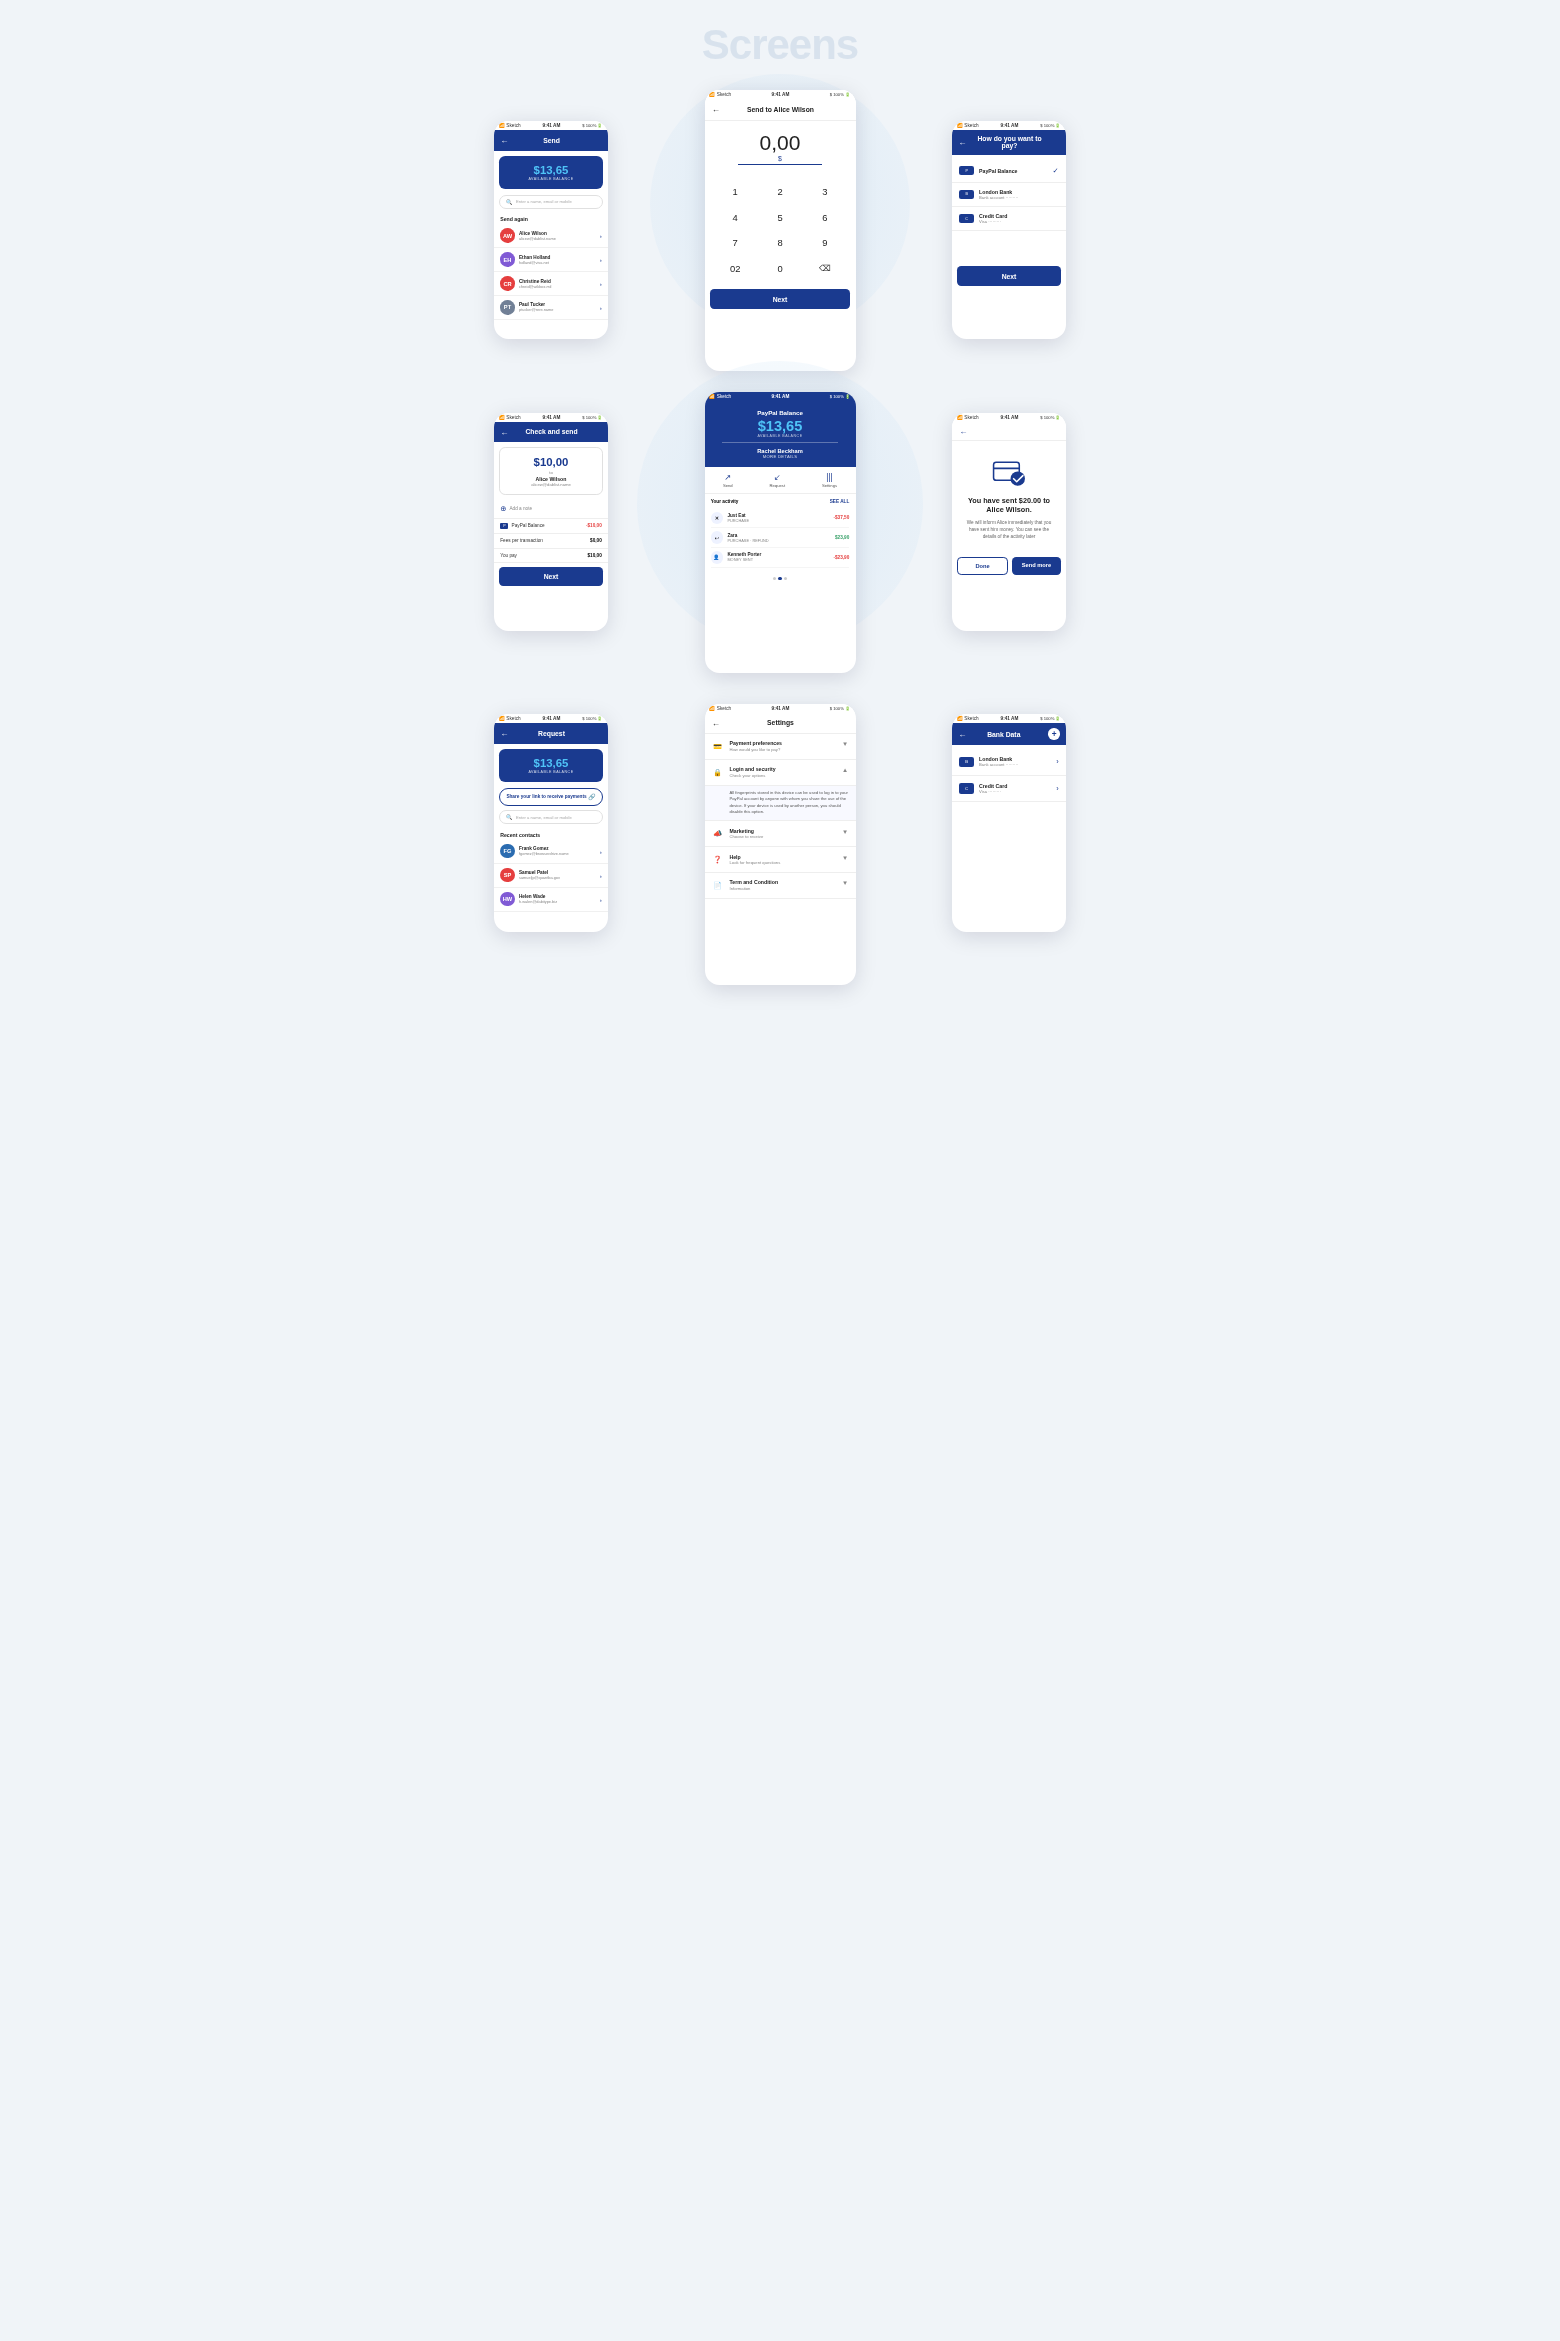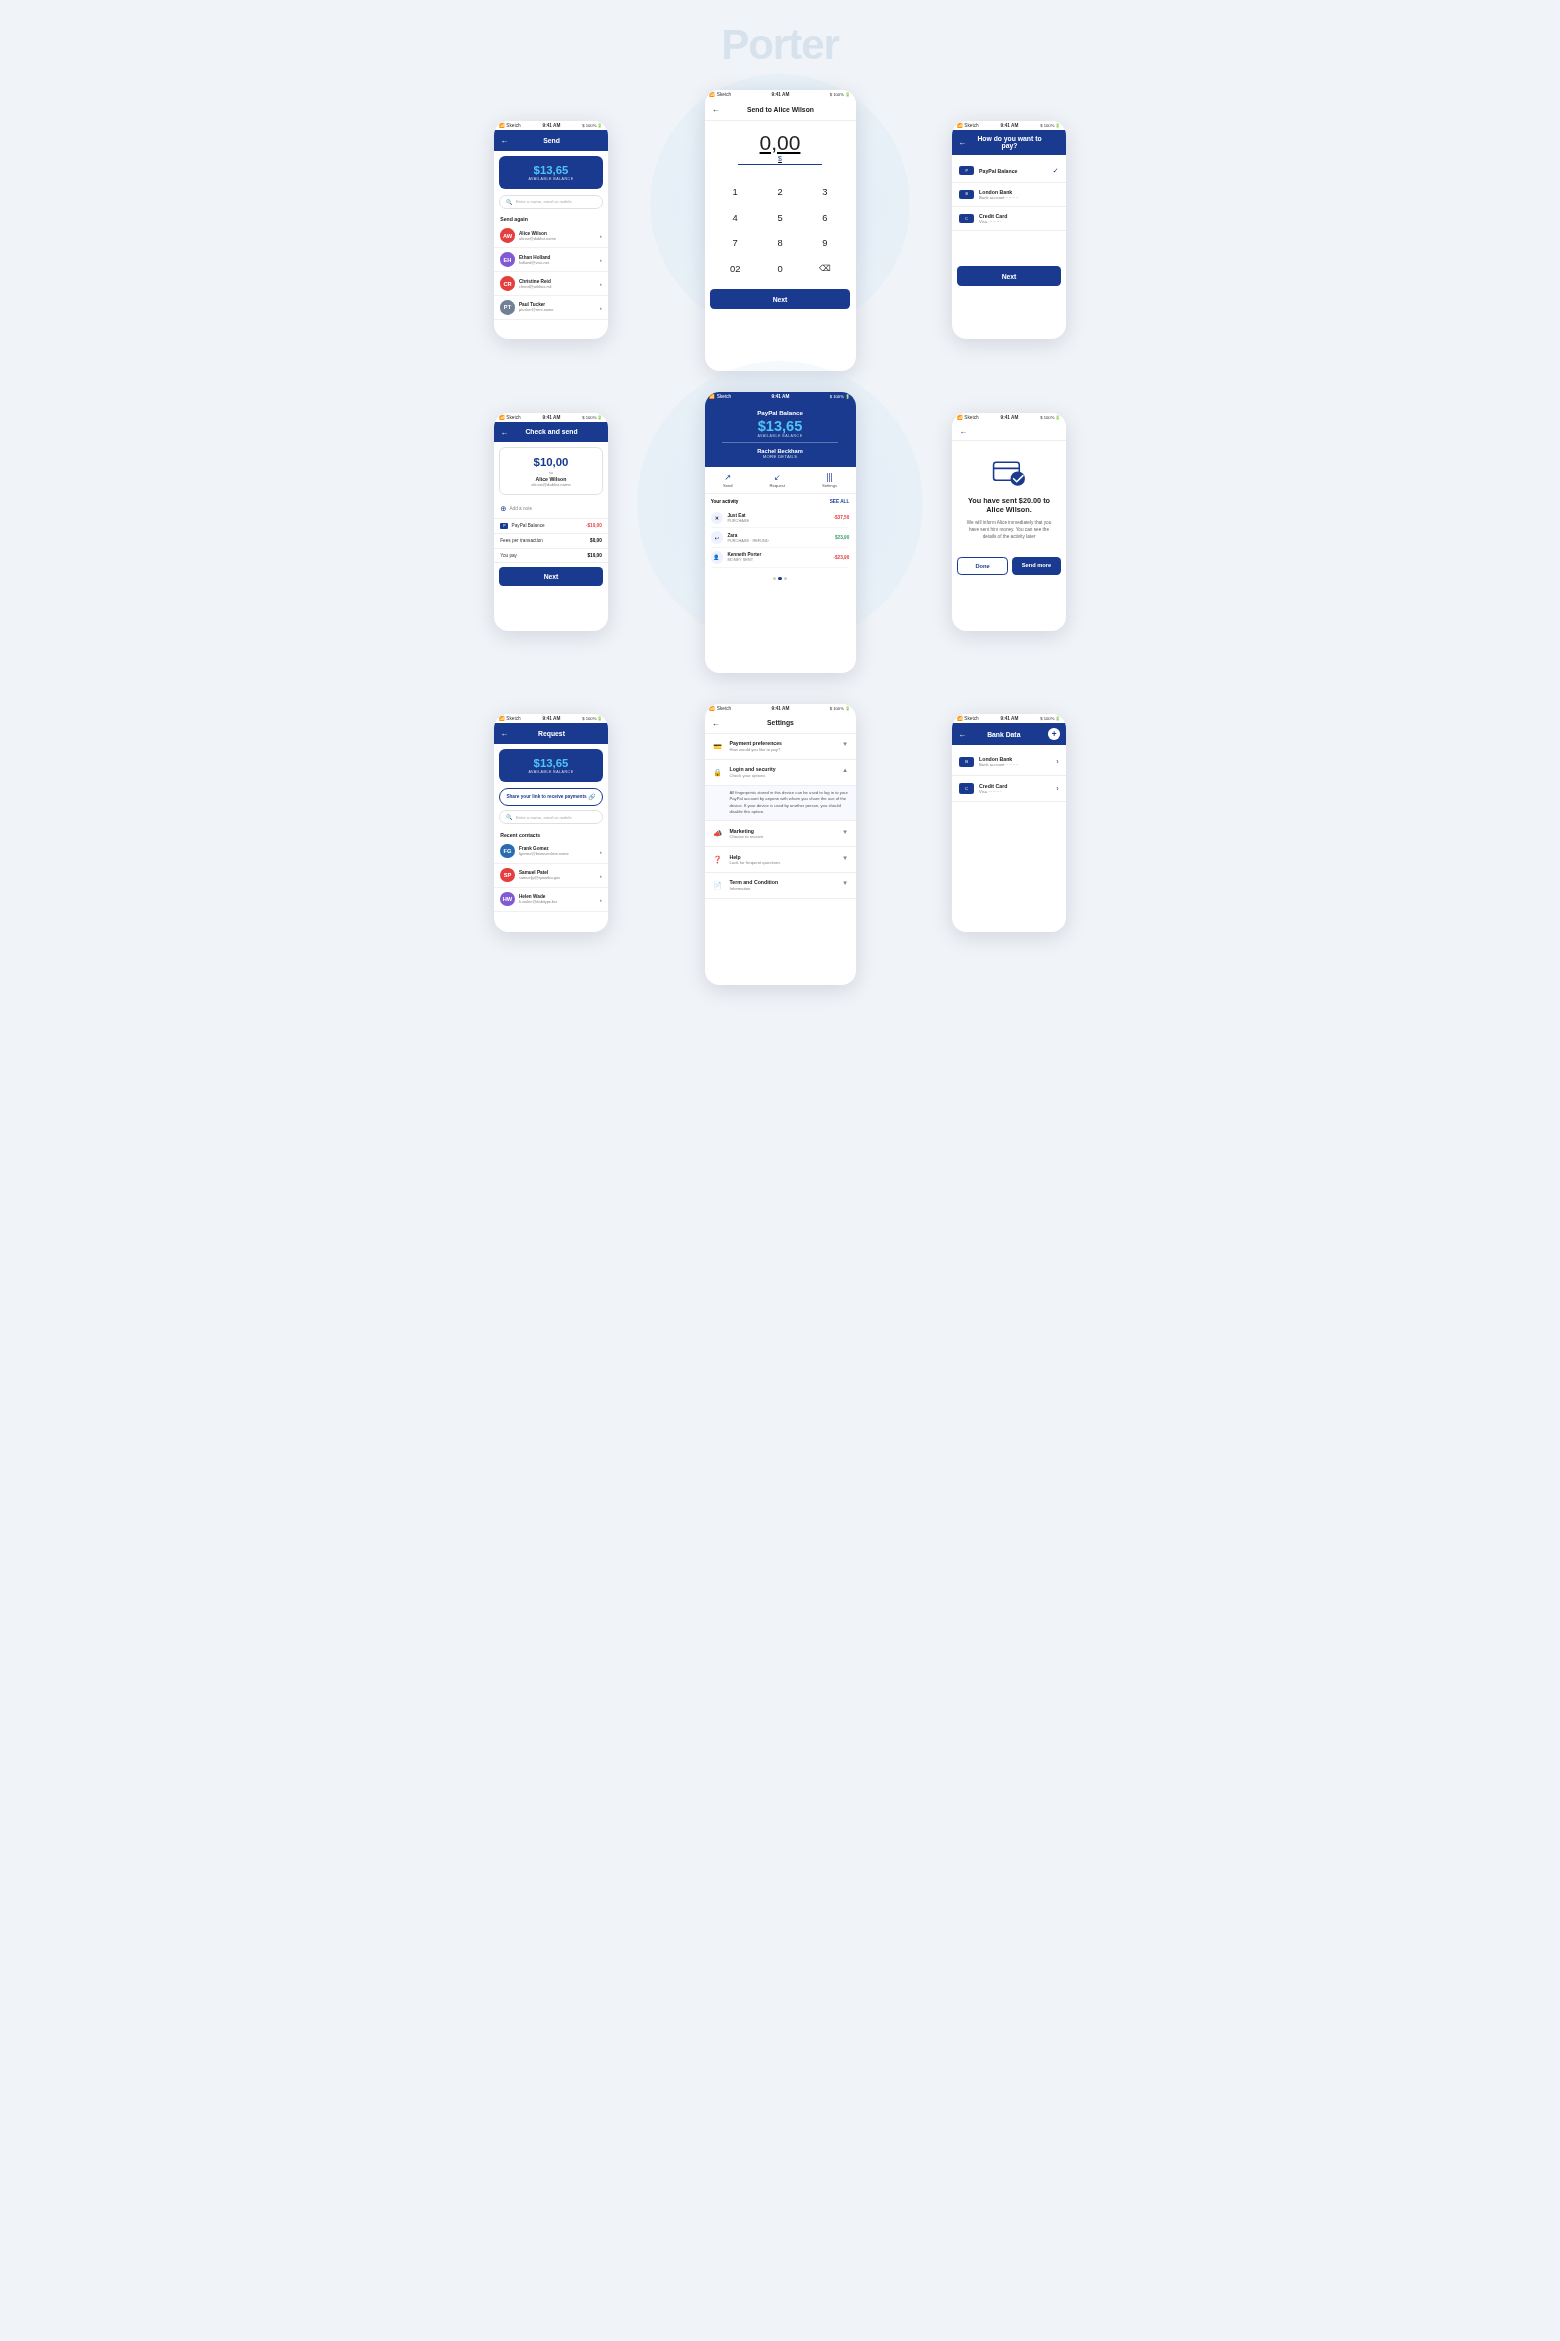--- a/index.html
+++ b/index.html
@@ -194,21 +194,20 @@
       padding: 5.2px 7.3px;
       border-bottom: 0.5px solid #eee;
     }
 
     .numpad-header .back { font-size: 8.3px; color: #222; margin-right: 5.2px; }
     .numpad-header .title { font-size: 6.8px; font-weight: 700; color: #222; flex: 1; text-align: center; margin-right: 12.5px; }
 
     .amount-display {
       text-align: center;
       padding: 10.4px 5.2px 4.2px;
-      text-decoration: underline;
     }
 
     .amount-display .big-amount {
       font-size: 21px;
       font-weight: 300;
       color: #222;
     }
 
     .amount-display .currency {
       font-size: 6.8px;
@@ -534,21 +533,21 @@
       padding: 5.2px 7.3px;
       border-bottom: 0.5px solid #eee;
     }
 
     .white-header .back { font-size: 8.3px; color: #222; margin-right: 5.2px; }
     .white-header .title { font-size: 6.8px; font-weight: 700; color: #222; flex: 1; text-align: center; margin-right: 12.5px; }
   </style>
 </head>
 <body>
 
-<div class="page-title">Porter</div>
+<div class="page-title">Screens</div>
 
 <div class="screens-container">
 
   <div class="row" style="align-items: flex-start; gap: 10.4px; position: relative;">
 
     <div class="circle-deco" style="width:260px;height:260px;top:-15.6px;left:50%;transform:translateX(-50%);"></div>
 
     <div class="phone small" style="margin-top: 31px; flex-shrink:0;">
 
       <div class="status-bar">

